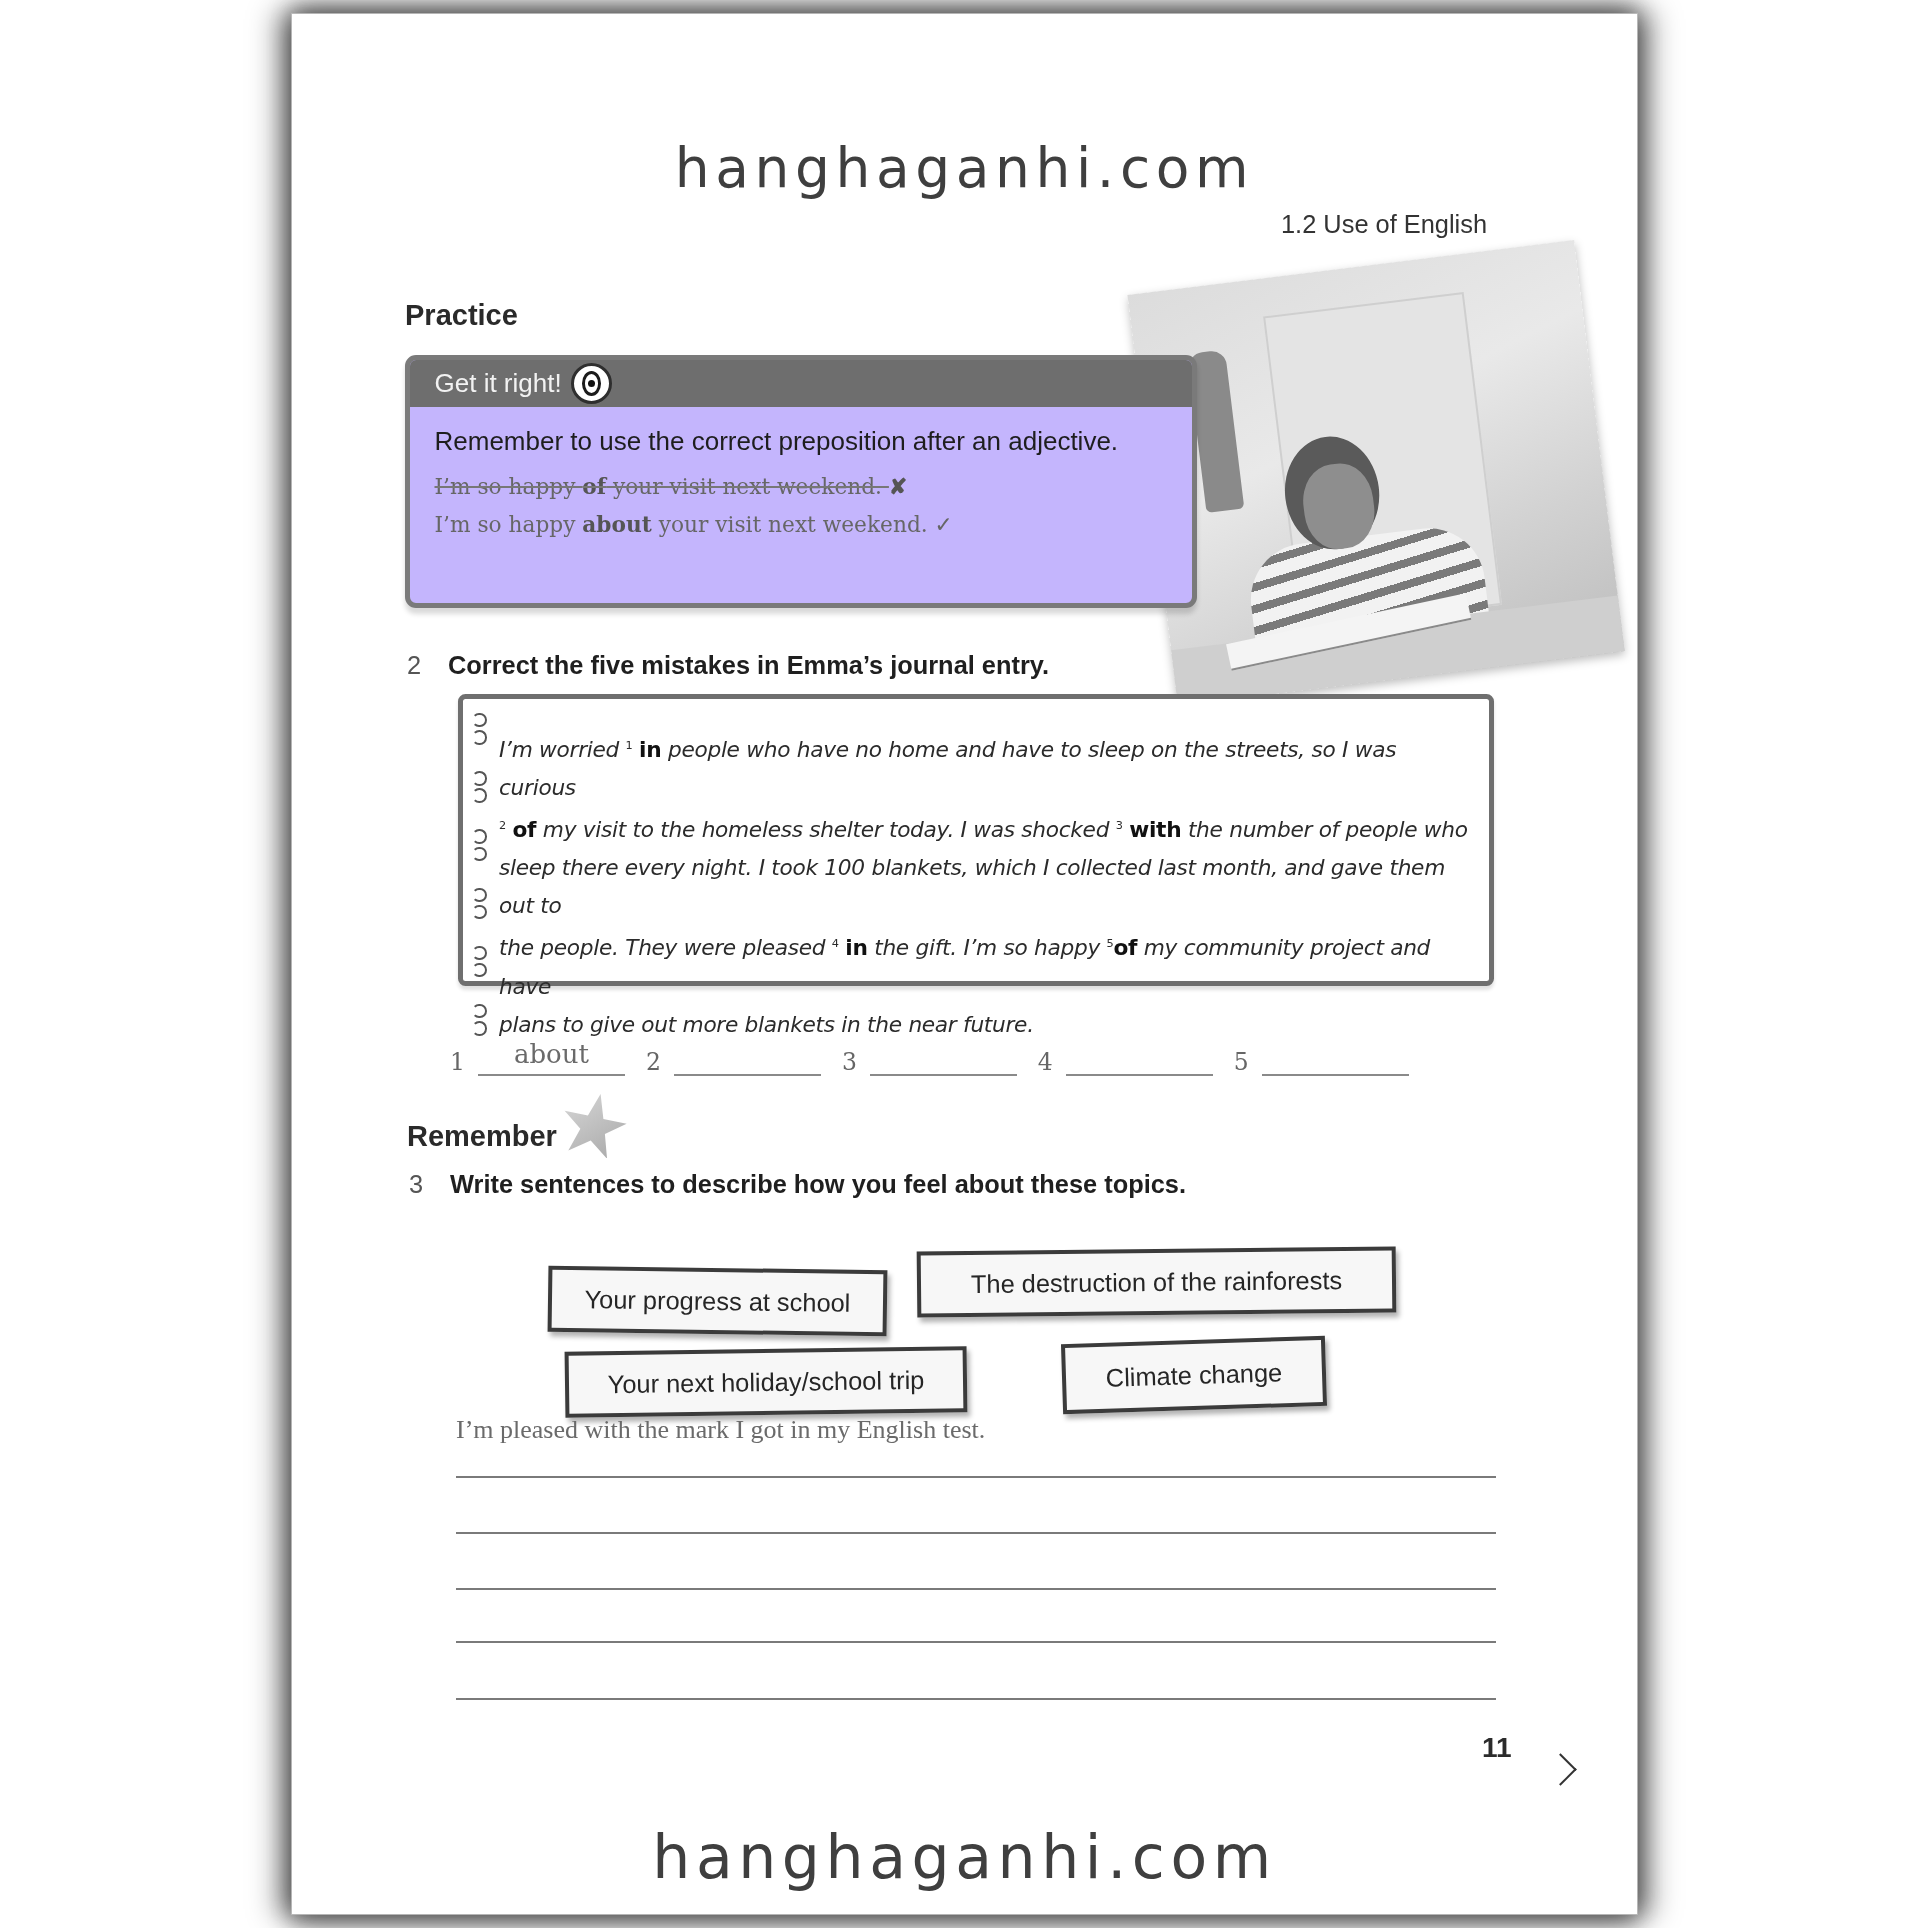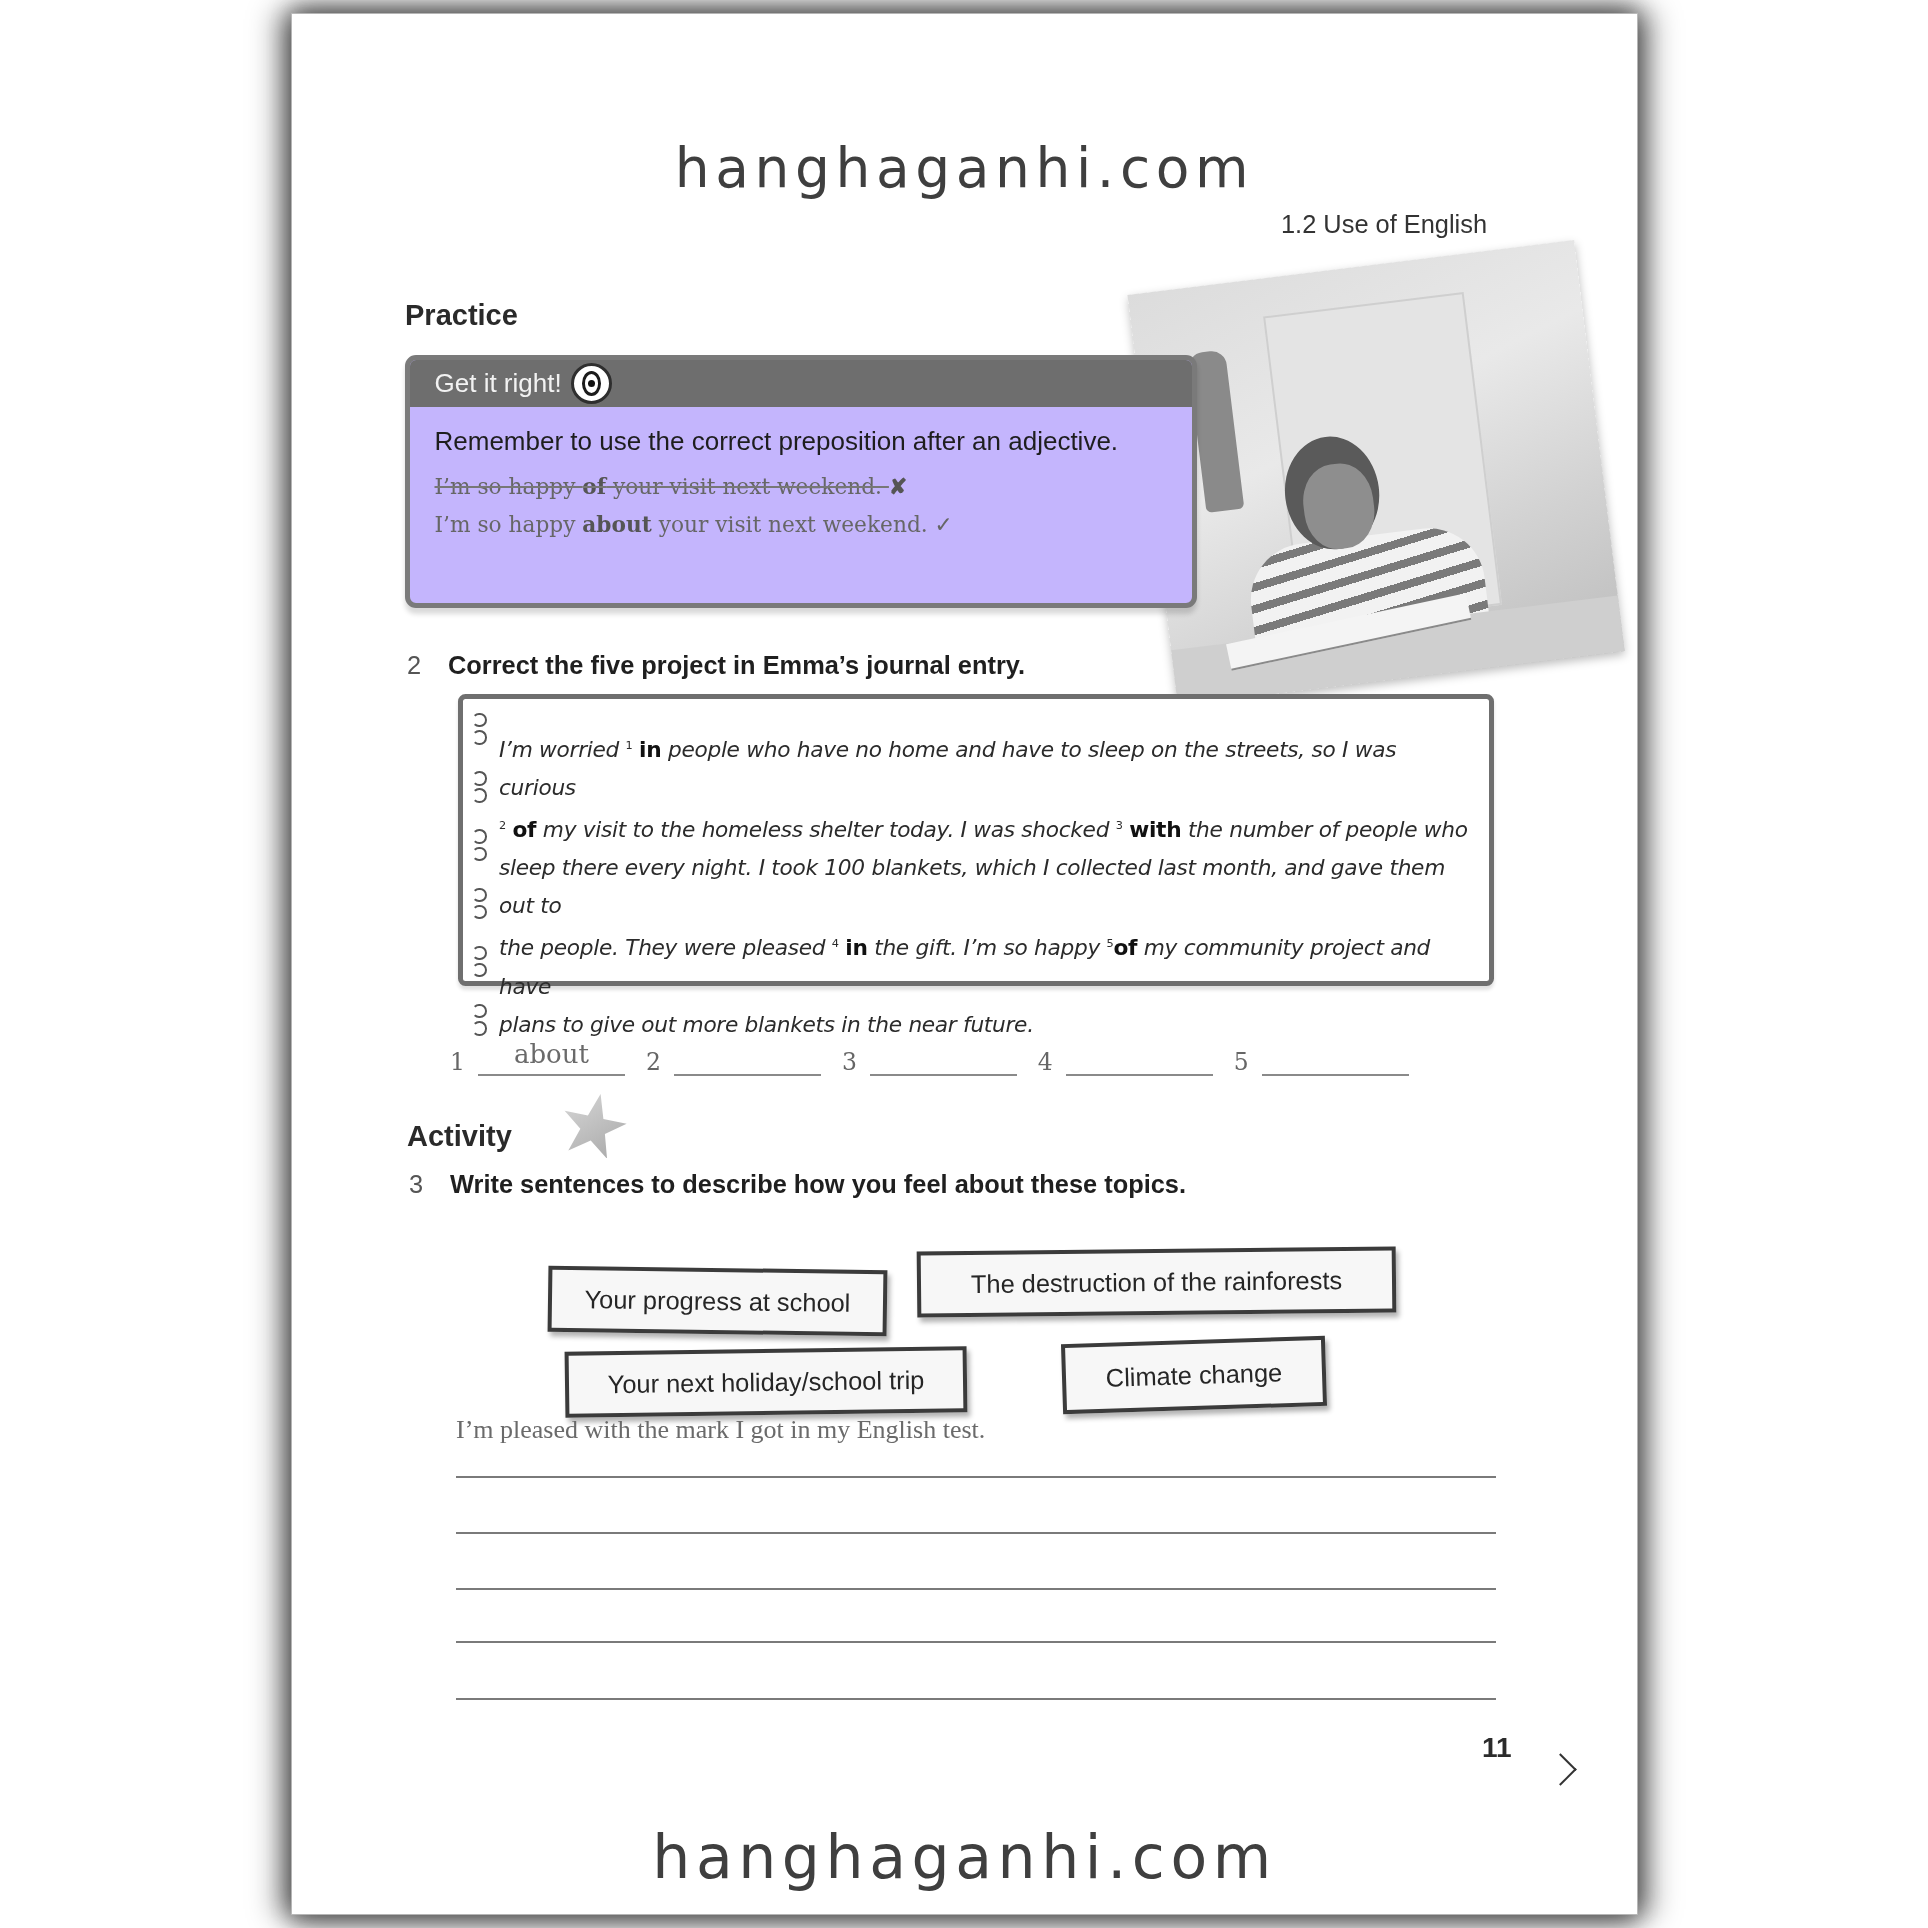--- a/index.html
+++ b/index.html
@@ -127,21 +127,21 @@
         <span style="display:inline-block; text-decoration:none; font-weight:bold; color:#555;">✘</span>
       </div>
       <div class="gir-ex" style="margin-top:13px;">
         <span>I’m so happy </span><b>about</b><span> your visit next weekend.</span>
         <span>✓</span>
       </div>
     </div>
   </div>
 
   <div class="abs q-num" style="left:115px; top:637px;">2</div>
-  <div class="abs q-text" style="left:156px; top:637px;">Correct the five project in Emma’s journal entry.</div>
+  <div class="abs q-text" style="left:156px; top:637px;">Correct the five mistakes in Emma’s journal entry.</div>
 
   <div class="abs journal">
     <div class="rings">
       <div class="ring"></div>
         <div class="ring"></div>
         <div class="ring-gap"></div>
       <div class="ring"></div>
         <div class="ring"></div>
         <div class="ring-gap"></div>
       <div class="ring"></div>
@@ -181,21 +181,21 @@
     <div class="ans-item">
       <span class="ans-num">4</span>
       <span class="ans-line"></span>
     </div>
     <div class="ans-item">
       <span class="ans-num">5</span>
       <span class="ans-line"></span>
     </div>
   </div>
 
-  <div class="abs heading" style="left:115px; top:1106px;">Activity</div>
+  <div class="abs heading" style="left:115px; top:1106px;">Remember</div>
   <svg class="abs star" viewBox="0 0 100 100">
     <defs>
         <linearGradient id="sg" x1="0" y1="0" x2="1" y2="1">
           <stop offset="0" stop-color="#d8d8d8"></stop>
           <stop offset="1" stop-color="#a8a8a8"></stop>
         </linearGradient>
       </defs>
     <polygon points="50,2 62,38 98,38 69,60 80,96 50,74 20,96 31,60 2,38 38,38" fill="url(#sg)" transform="rotate(12 50 50)"></polygon>
   </svg>
 

